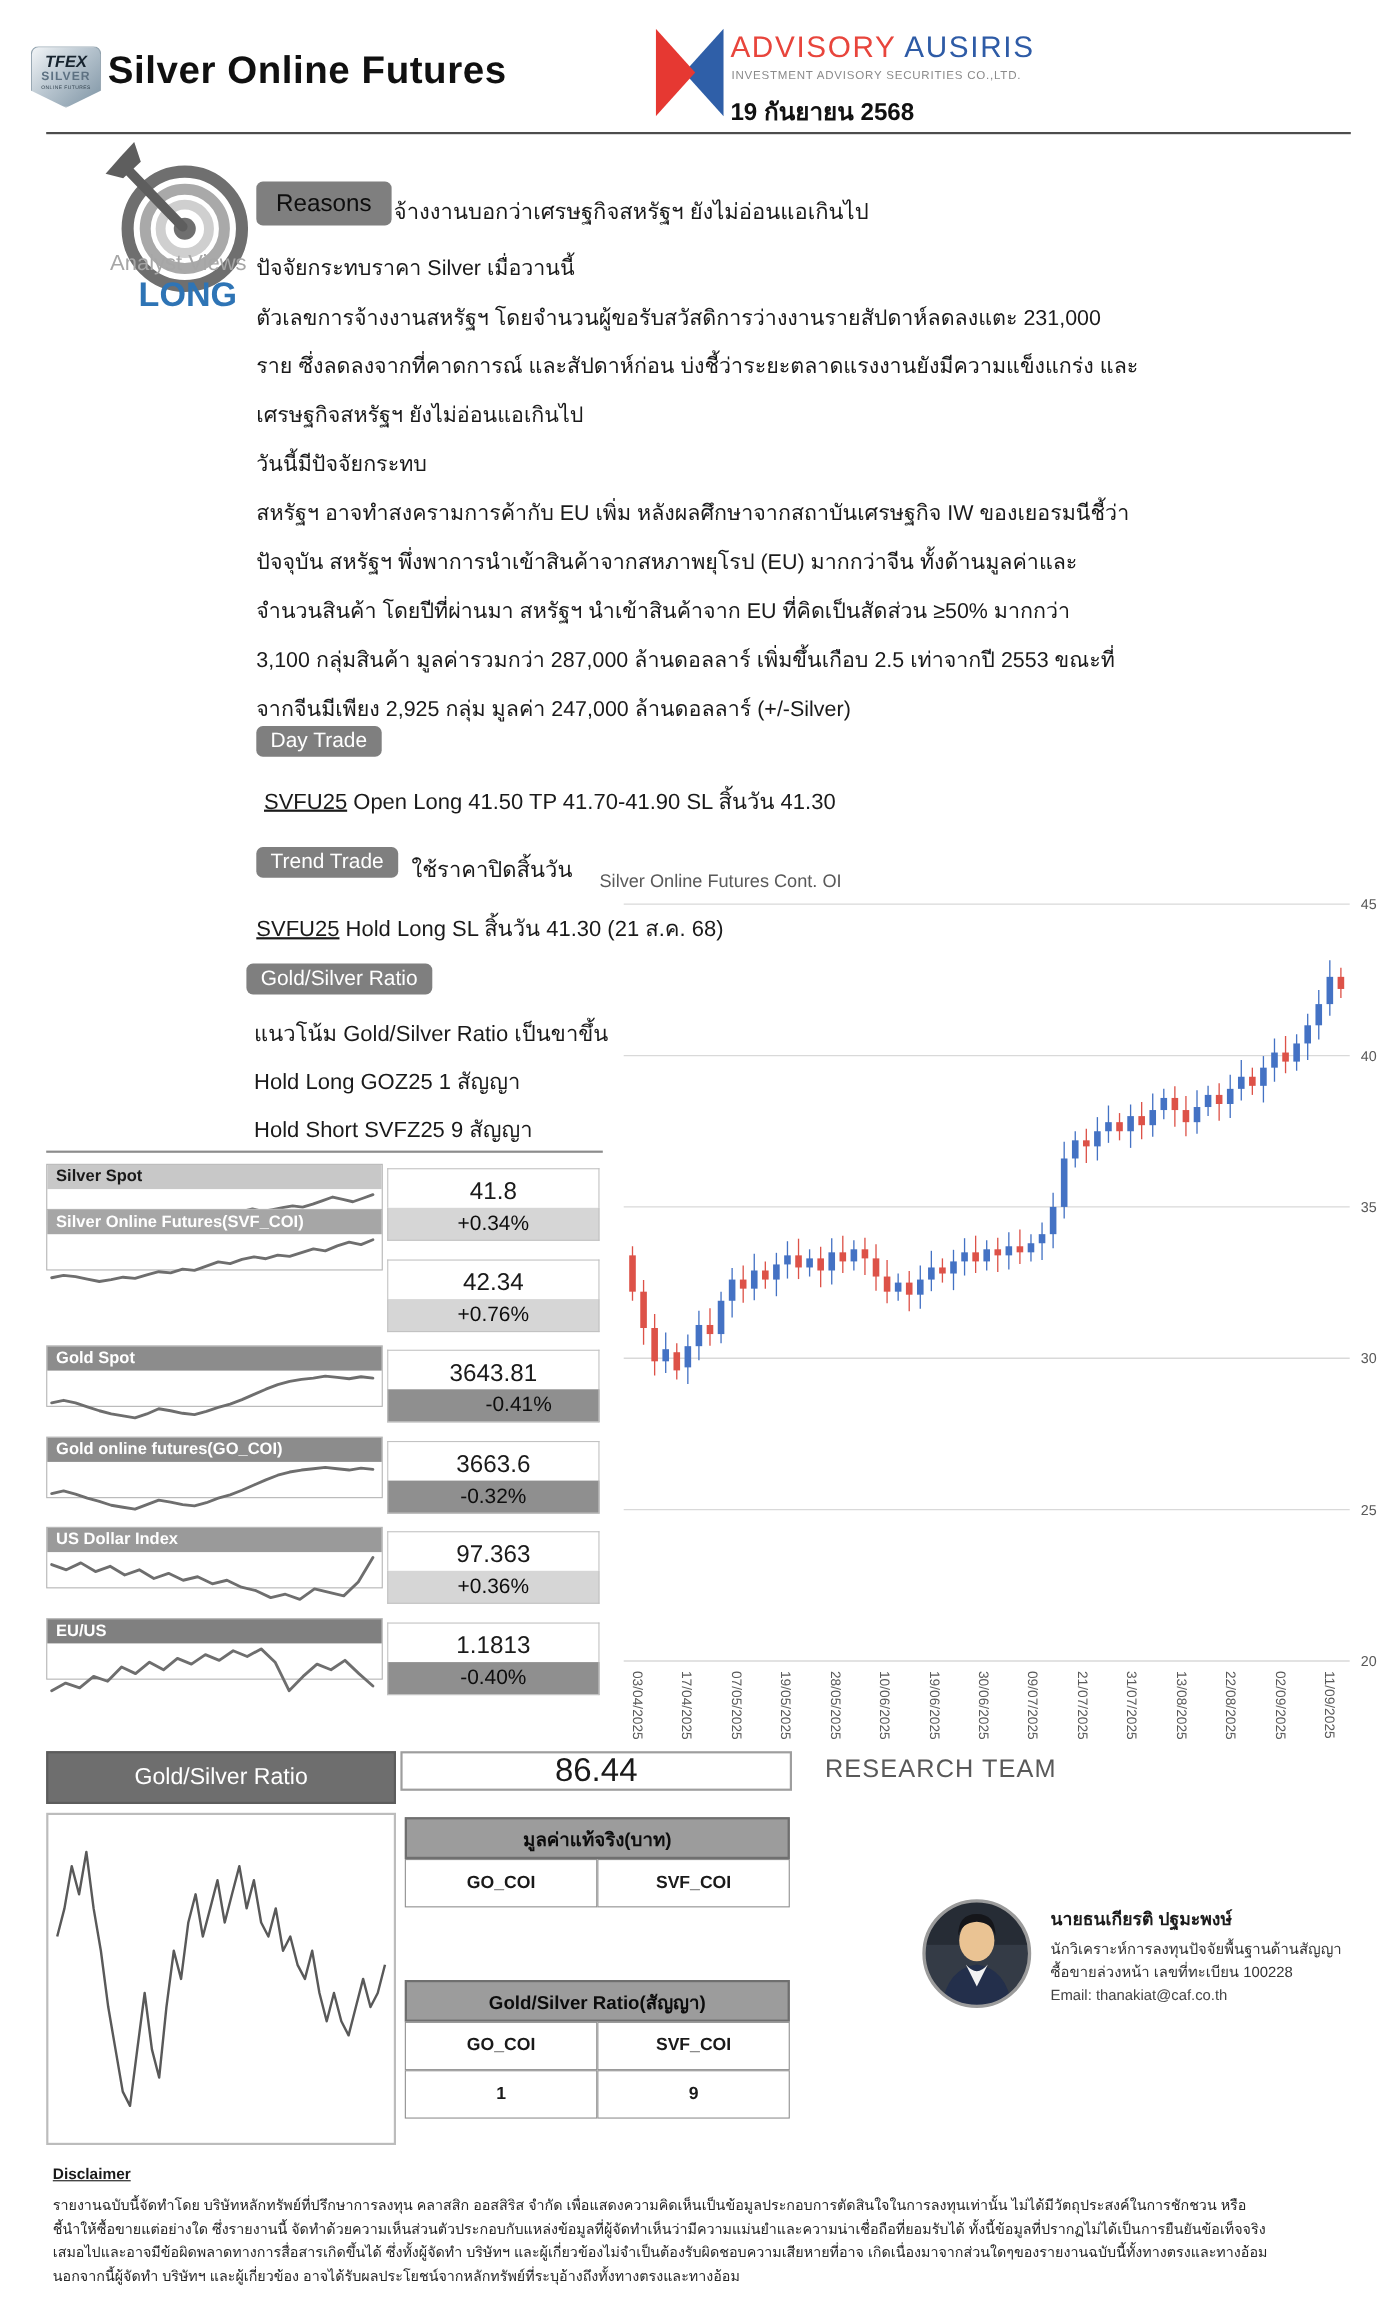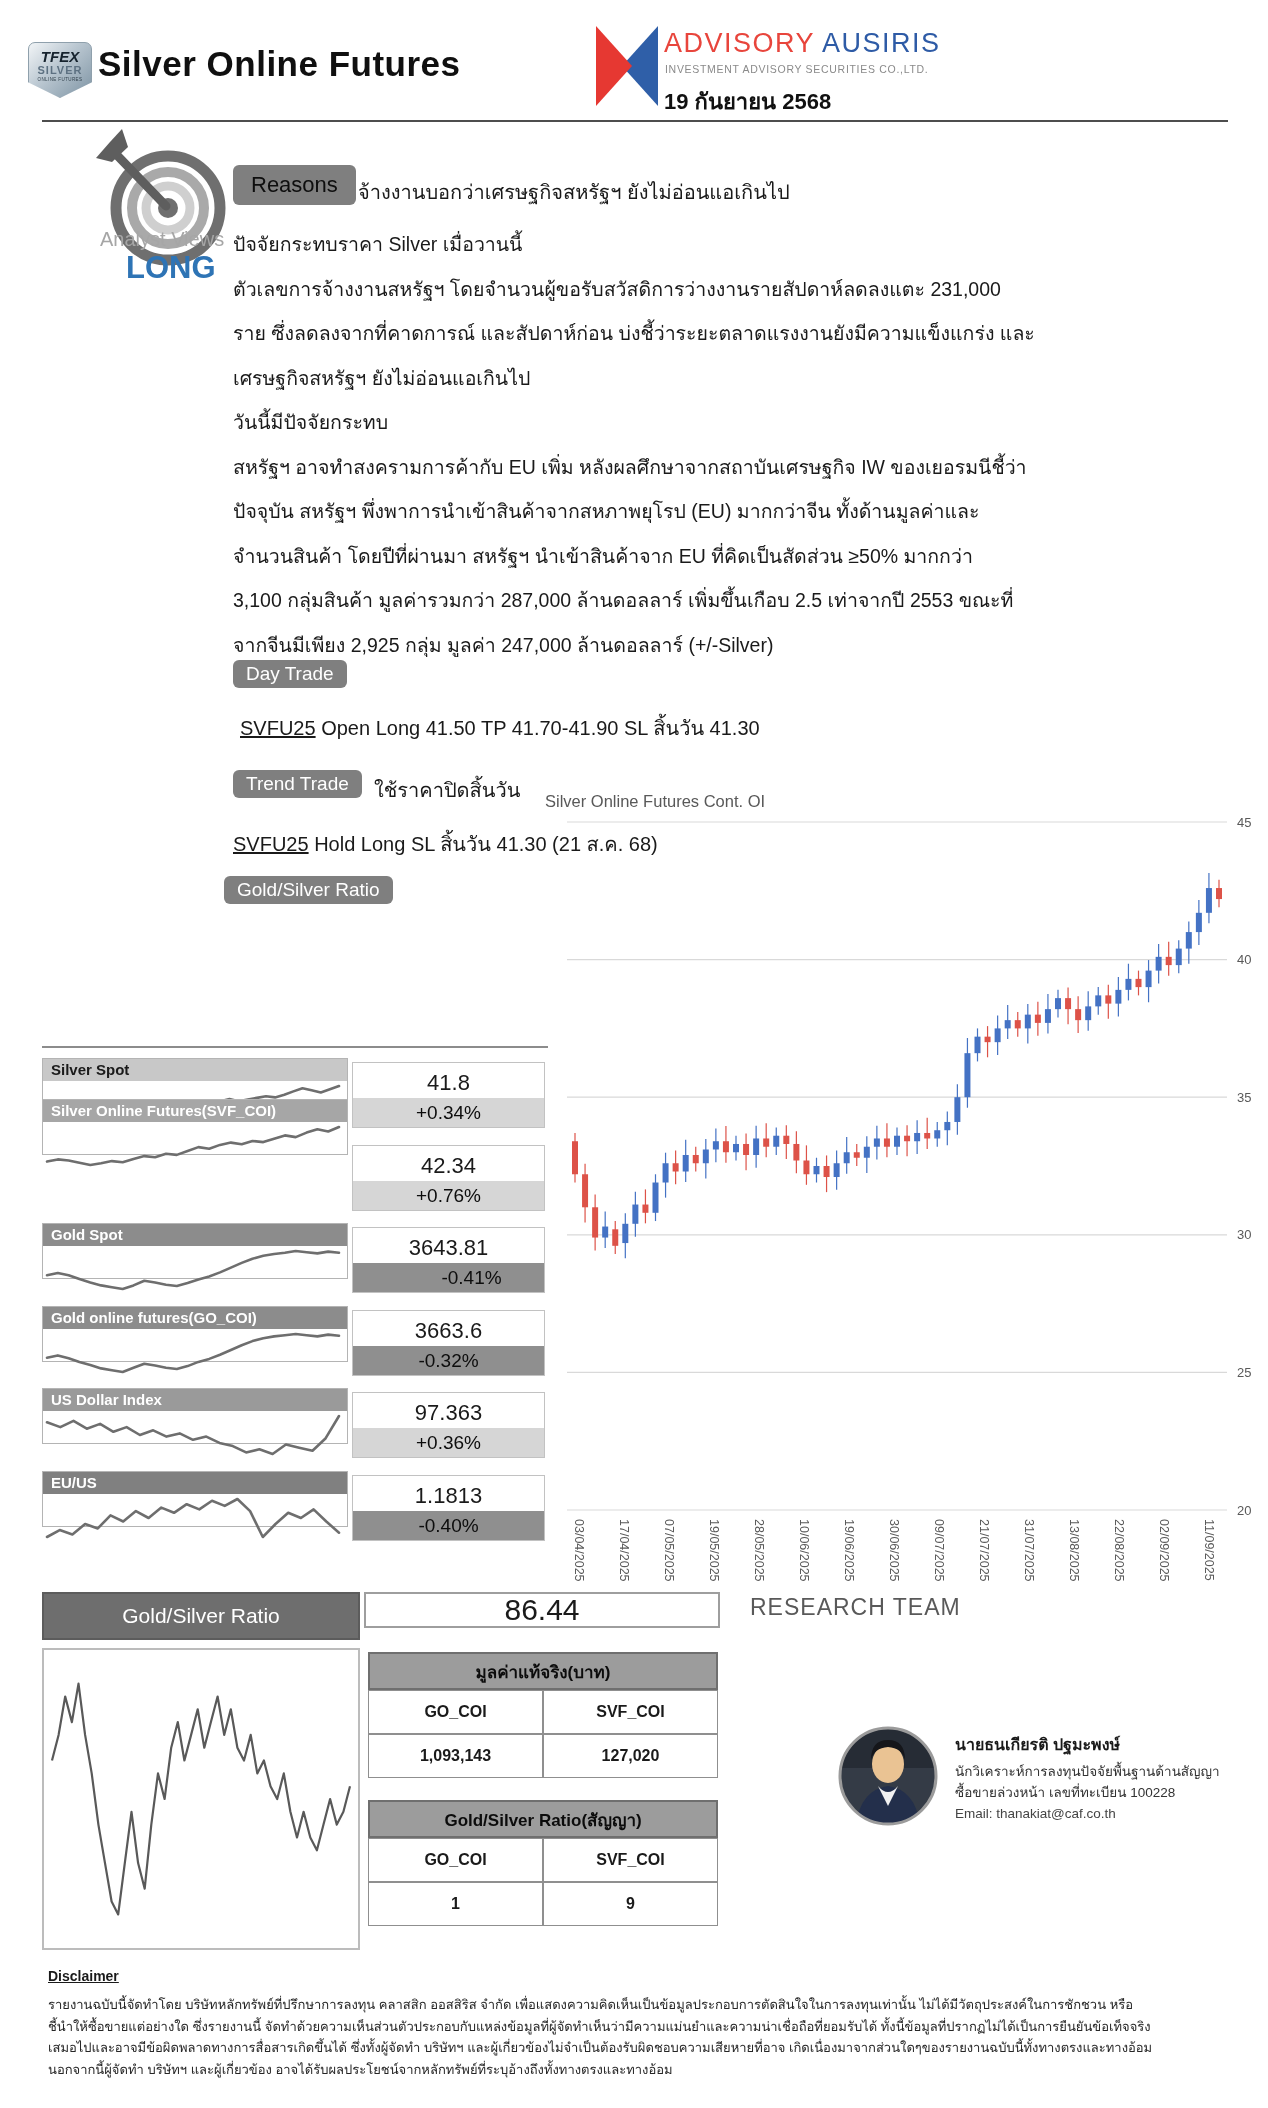--- a/index.html
+++ b/index.html
@@ -126,20 +126,21 @@
     <span class="sym-u">SVFU25</span><span> Open Long 41.50 TP 41.70-41.90 SL สิ้นวัน 41.30</span>
   </div>
 
   <div class="abs badge small b-trend">Trend Trade</div>
   <div class="abs tt-note">ใช้ราคาปิดสิ้นวัน</div>
   <div class="abs trade-line tt-line">
     <span class="sym-u">SVFU25</span><span> Hold Long SL สิ้นวัน 41.30 (21 ส.ค. 68)</span>
   </div>
 
   <div class="abs badge small b-gsr">Gold/Silver Ratio</div>
+  <div class="abs gsr-lines" id="gsr-lines"><div>แนวโน้ม Gold/Silver Ratio เป็นขาขึ้น</div><div>Hold Long GOZ25 1 สัญญา</div><div>Hold Short SVFZ25 9 สัญญา</div></div>
 
   <div class="abs mid-rule"></div>
 
   <div id="ticker-rows">
       <div>
         <div class="abs trow-left" style="left: 42px; top: 1058px;"><div class="thead" style="background: rgb(200, 200, 200); color: rgb(26, 26, 26);">Silver Spot</div><svg width="300" height="48">
             <polyline points="4.0,31.1 13.1,28.9 22.3,30.0 31.4,33.2 40.5,35.4 49.6,39.7 58.8,43.0 67.9,41.4 77.0,39.2 86.1,37.6 95.3,35.9 104.4,34.9 113.5,33.8 122.6,35.9 131.8,32.1 140.9,33.8 150.0,30.0 159.1,26.7 168.3,23.5 177.4,20.2 186.5,18.0 195.6,20.2 204.8,18.6 213.9,16.9 223.0,15.3 232.1,16.4 241.3,13.7 250.4,10.4 259.5,7.2 268.6,9.3 277.8,11.5 286.9,8.3 296.0,5.0" fill="none" stroke="#6e6e6e" stroke-width="2.6" stroke-linejoin="round" stroke-linecap="round"></polyline>
           </svg></div>
         <div class="abs tval" style="left: 352px; top: 1062px;">41.8</div>
         <div class="abs tpct pos" style="left: 352px; top: 1098px;">+0.34%</div>
@@ -351,24 +352,20 @@
         <polyline points="8.0,110.5 14.6,84.9 21.2,46.5 27.9,72.1 34.5,33.6 41.1,84.9 47.7,123.4 54.4,174.6 61.0,213.1 67.6,251.5 74.2,264.4 80.8,213.1 87.5,161.8 94.1,213.1 100.7,238.7 107.3,174.6 114.0,123.4 120.6,149.0 127.2,97.7 133.8,72.1 140.4,110.5 147.1,84.9 153.7,59.3 160.3,97.7 166.9,72.1 173.6,46.5 180.2,84.9 186.8,59.3 193.4,97.7 200.0,110.5 206.7,84.9 213.3,123.4 219.9,110.5 226.5,136.2 233.2,149.0 239.8,123.4 246.4,161.8 253.0,187.5 259.6,161.8 266.3,187.5 272.9,200.3 279.5,174.6 286.1,149.0 292.8,174.6 299.4,161.8 306.0,136.2" fill="none" stroke="#595959" stroke-width="2.2" stroke-linejoin="round"></polyline>
       </svg>
   </div>
 
   <div class="mini-table" style="top:1652px;">
     <div class="mt-head">มูลค่าแท้จริง(บาท)</div>
     <div class="mt-row">
       <div class="mt-cell">GO_COI</div>
       <div class="mt-cell">SVF_COI</div>
     </div>
-    <div class="mt-row">
-      <div class="mt-cell">1,093,143</div>
-      <div class="mt-cell">127,020</div>
-    </div>
   </div>
   <div class="mini-table" style="top:1800px;">
     <div class="mt-head">Gold/Silver Ratio(สัญญา)</div>
     <div class="mt-row">
       <div class="mt-cell">GO_COI</div>
       <div class="mt-cell">SVF_COI</div>
     </div>
     <div class="mt-row">
       <div class="mt-cell">1</div>
       <div class="mt-cell">9</div>

